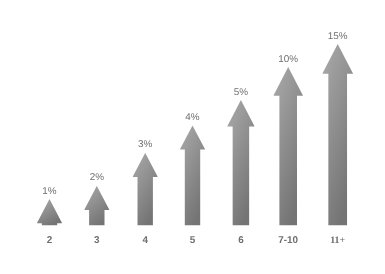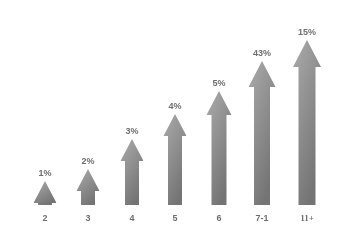--- a/index.html
+++ b/index.html
@@ -33,21 +33,21 @@
   }
   .arrow-svg {
     display: block;
   }
   .value-label {
     position: absolute;
     left: 50%;
     transform: translateX(-50%);
     white-space: nowrap;
     font-size: 9px;
-    font-weight: bold;
+    font-weight: normal;
     color: #6f6f6f;
     letter-spacing: 0px;
     line-height: 10px;
   }
   .cat-label {
     position: absolute;
     transform: translateX(-50%);
     white-space: nowrap;
     font-size: 9px;
     font-weight: bold;
@@ -128,23 +128,23 @@
       <div class="arrow-group" style="left: 262px; bottom: 44px; width: 27px; height: 144px;">
         <svg class="arrow-svg" width="27" height="144" viewBox="0 0 27 144">
           <defs>
             <linearGradient id="ag5" x1="0" y1="0" x2="0.55" y2="1">
               <stop offset="0%" stop-color="#ababab"></stop>
               <stop offset="100%" stop-color="#747474"></stop>
             </linearGradient>
           </defs>
           <path d="M 13.5 0 L 27 26 L 21.5 26 L 21.5 144 L 5.5 144 L 5.5 26 L 0 26 Z" fill="url(#ag5)"></path>
         </svg>
-        <div class="value-label" style="top: -13px;">43%</div>
+        <div class="value-label" style="top: -13px;">10%</div>
       </div>
-      <div class="cat-label" style="left: 262px; top: 213px;">7-1</div>
+      <div class="cat-label" style="left: 262px; top: 213px;">7-10</div>
       <div class="arrow-group" style="left: 307px; bottom: 44px; width: 28px; height: 165px;">
         <svg class="arrow-svg" width="28" height="165" viewBox="0 0 28 165">
           <defs>
             <linearGradient id="ag6" x1="0" y1="0" x2="0.55" y2="1">
               <stop offset="0%" stop-color="#ababab"></stop>
               <stop offset="100%" stop-color="#747474"></stop>
             </linearGradient>
           </defs>
           <path d="M 14 0 L 28 27 L 22.5 27 L 22.5 165 L 5.5 165 L 5.5 27 L 0 27 Z" fill="url(#ag6)"></path>
         </svg>

